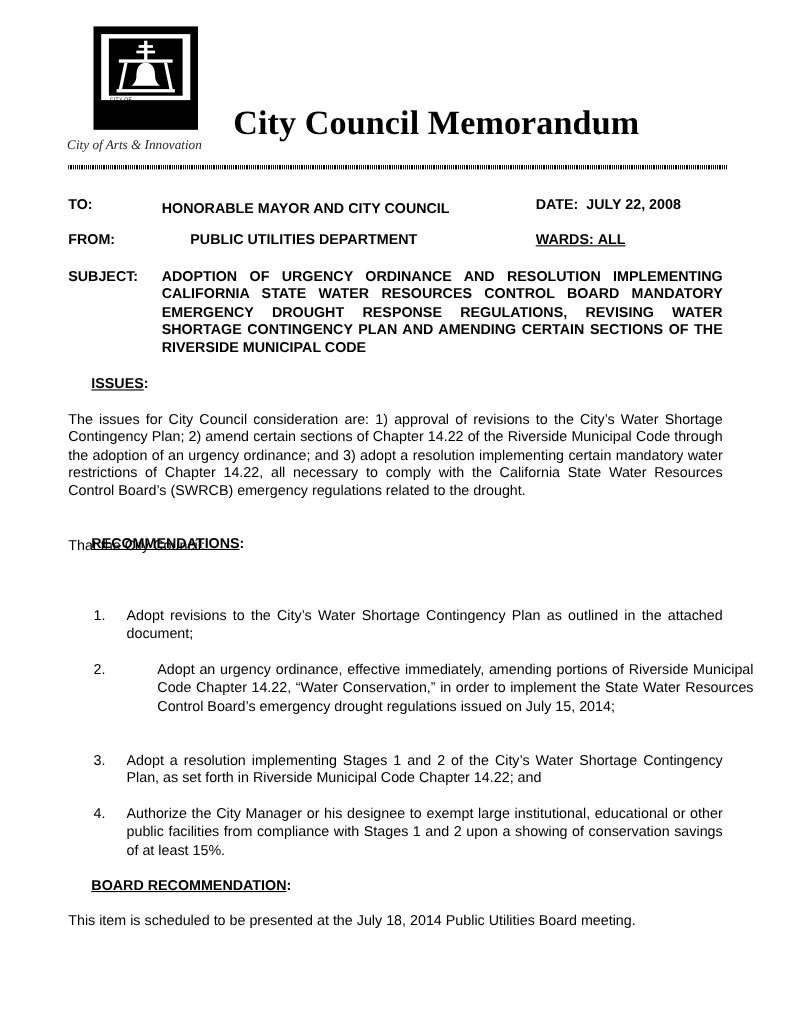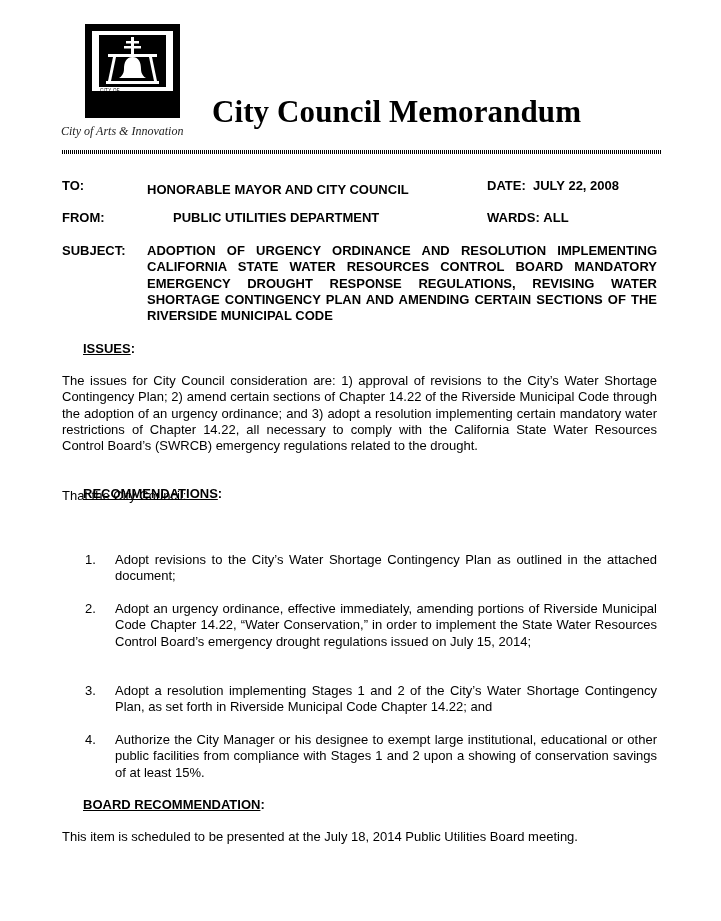--- a/index.html
+++ b/index.html
@@ -61,40 +61,40 @@
 <div id="rule" class="abs"></div>
 
 <div class="abs hdr" style="left:62px; top:178px;text-align:center;">TO:</div>
 <div class="abs hdr" style="left:147px; top:182px;">HONORABLE MAYOR AND CITY COUNCIL</div>
 <div class="abs hdr" style="left:487px; top:178px;">
   <span>DATE:</span>&nbsp;&nbsp;<span>JULY 22, 2008</span>
 </div>
 
 <div class="abs hdr" style="left:62px; top:210px;">FROM:</div>
 <div class="abs hdr" style="left:147px; top:210px;margin-left:26px;">PUBLIC UTILITIES DEPARTMENT</div>
-<div class="abs hdr" style="left:487px; top:210px;">
+<div class="abs hdr" style="left:487px; top:210px;text-decoration:underline;">
   <span>WARDS:</span>&nbsp;<span>ALL</span>
 </div>
 
 <div class="abs hdr" style="left:62px; top:243px;">SUBJECT:</div>
 <div id="subject-text" class="abs">ADOPTION OF URGENCY ORDINANCE AND RESOLUTION IMPLEMENTING CALIFORNIA STATE WATER RESOURCES CONTROL BOARD MANDATORY EMERGENCY DROUGHT RESPONSE REGULATIONS, REVISING WATER SHORTAGE CONTINGENCY PLAN AND AMENDING CERTAIN SECTIONS OF THE RIVERSIDE MUNICIPAL CODE</div>
 
 <div class="abs section-head" style="left:62px; top:341px;"><span class="u">ISSUES</span>:</div>
 <div class="abs para" style="left:62px; top:373px; width:595px; text-align-last:left;">The issues for City Council consideration are: 1) approval of revisions to the City’s Water Shortage Contingency Plan; 2) amend certain sections of Chapter 14.22 of the Riverside Municipal Code through the adoption of an urgency ordinance; and 3) adopt a resolution implementing certain mandatory water restrictions of Chapter 14.22, all necessary to comply with the California State Water Resources Control Board’s (SWRCB) emergency regulations related to the drought.</div>
 
 <div class="abs section-head" style="left:62px; top:486px;"><span class="u">RECOMMENDATIONS</span>:</div>
 <div class="abs para" style="left:62px; top:488px;">That the City Council:</div>
 
 <div class="li" style="top:552px;">
   <span class="num">1.</span>
   <span class="txt" style="text-align-last:left;">Adopt revisions to the City’s Water Shortage Contingency Plan as outlined in the attached document;</span>
 </div>
 <div class="li" style="top:601px;">
   <span class="num">2.</span>
-  <span class="txt" style="text-align-last:left;">Adopt an urgency ordinance, effective immediately, amending portions of Riverside Municipal Code Chapter 14.22, “Water Conservation,”  in order to implement  the State Water Resources Control Board’s emergency drought regulations issued on July 15, 2014;</span>
+  <span class="txt" style="text-align-last:left;margin-left:28px;">Adopt an urgency ordinance, effective immediately, amending portions of Riverside Municipal Code Chapter 14.22, “Water Conservation,”  in order to implement  the State Water Resources Control Board’s emergency drought regulations issued on July 15, 2014;</span>
 </div>
 <div class="li" style="top:683px;">
   <span class="num">3.</span>
   <span class="txt" style="text-align-last:left;">Adopt a resolution implementing Stages 1 and 2 of the City’s Water Shortage Contingency Plan, as set forth in Riverside Municipal Code Chapter 14.22; and</span>
 </div>
 <div class="li" style="top:732px;">
   <span class="num">4.</span>
   <span class="txt" style="text-align-last:left;">Authorize the City Manager or his designee to exempt large institutional, educational or other public facilities from compliance with Stages 1 and 2 upon a showing of conservation savings of at least 15%.</span>
 </div>
 

